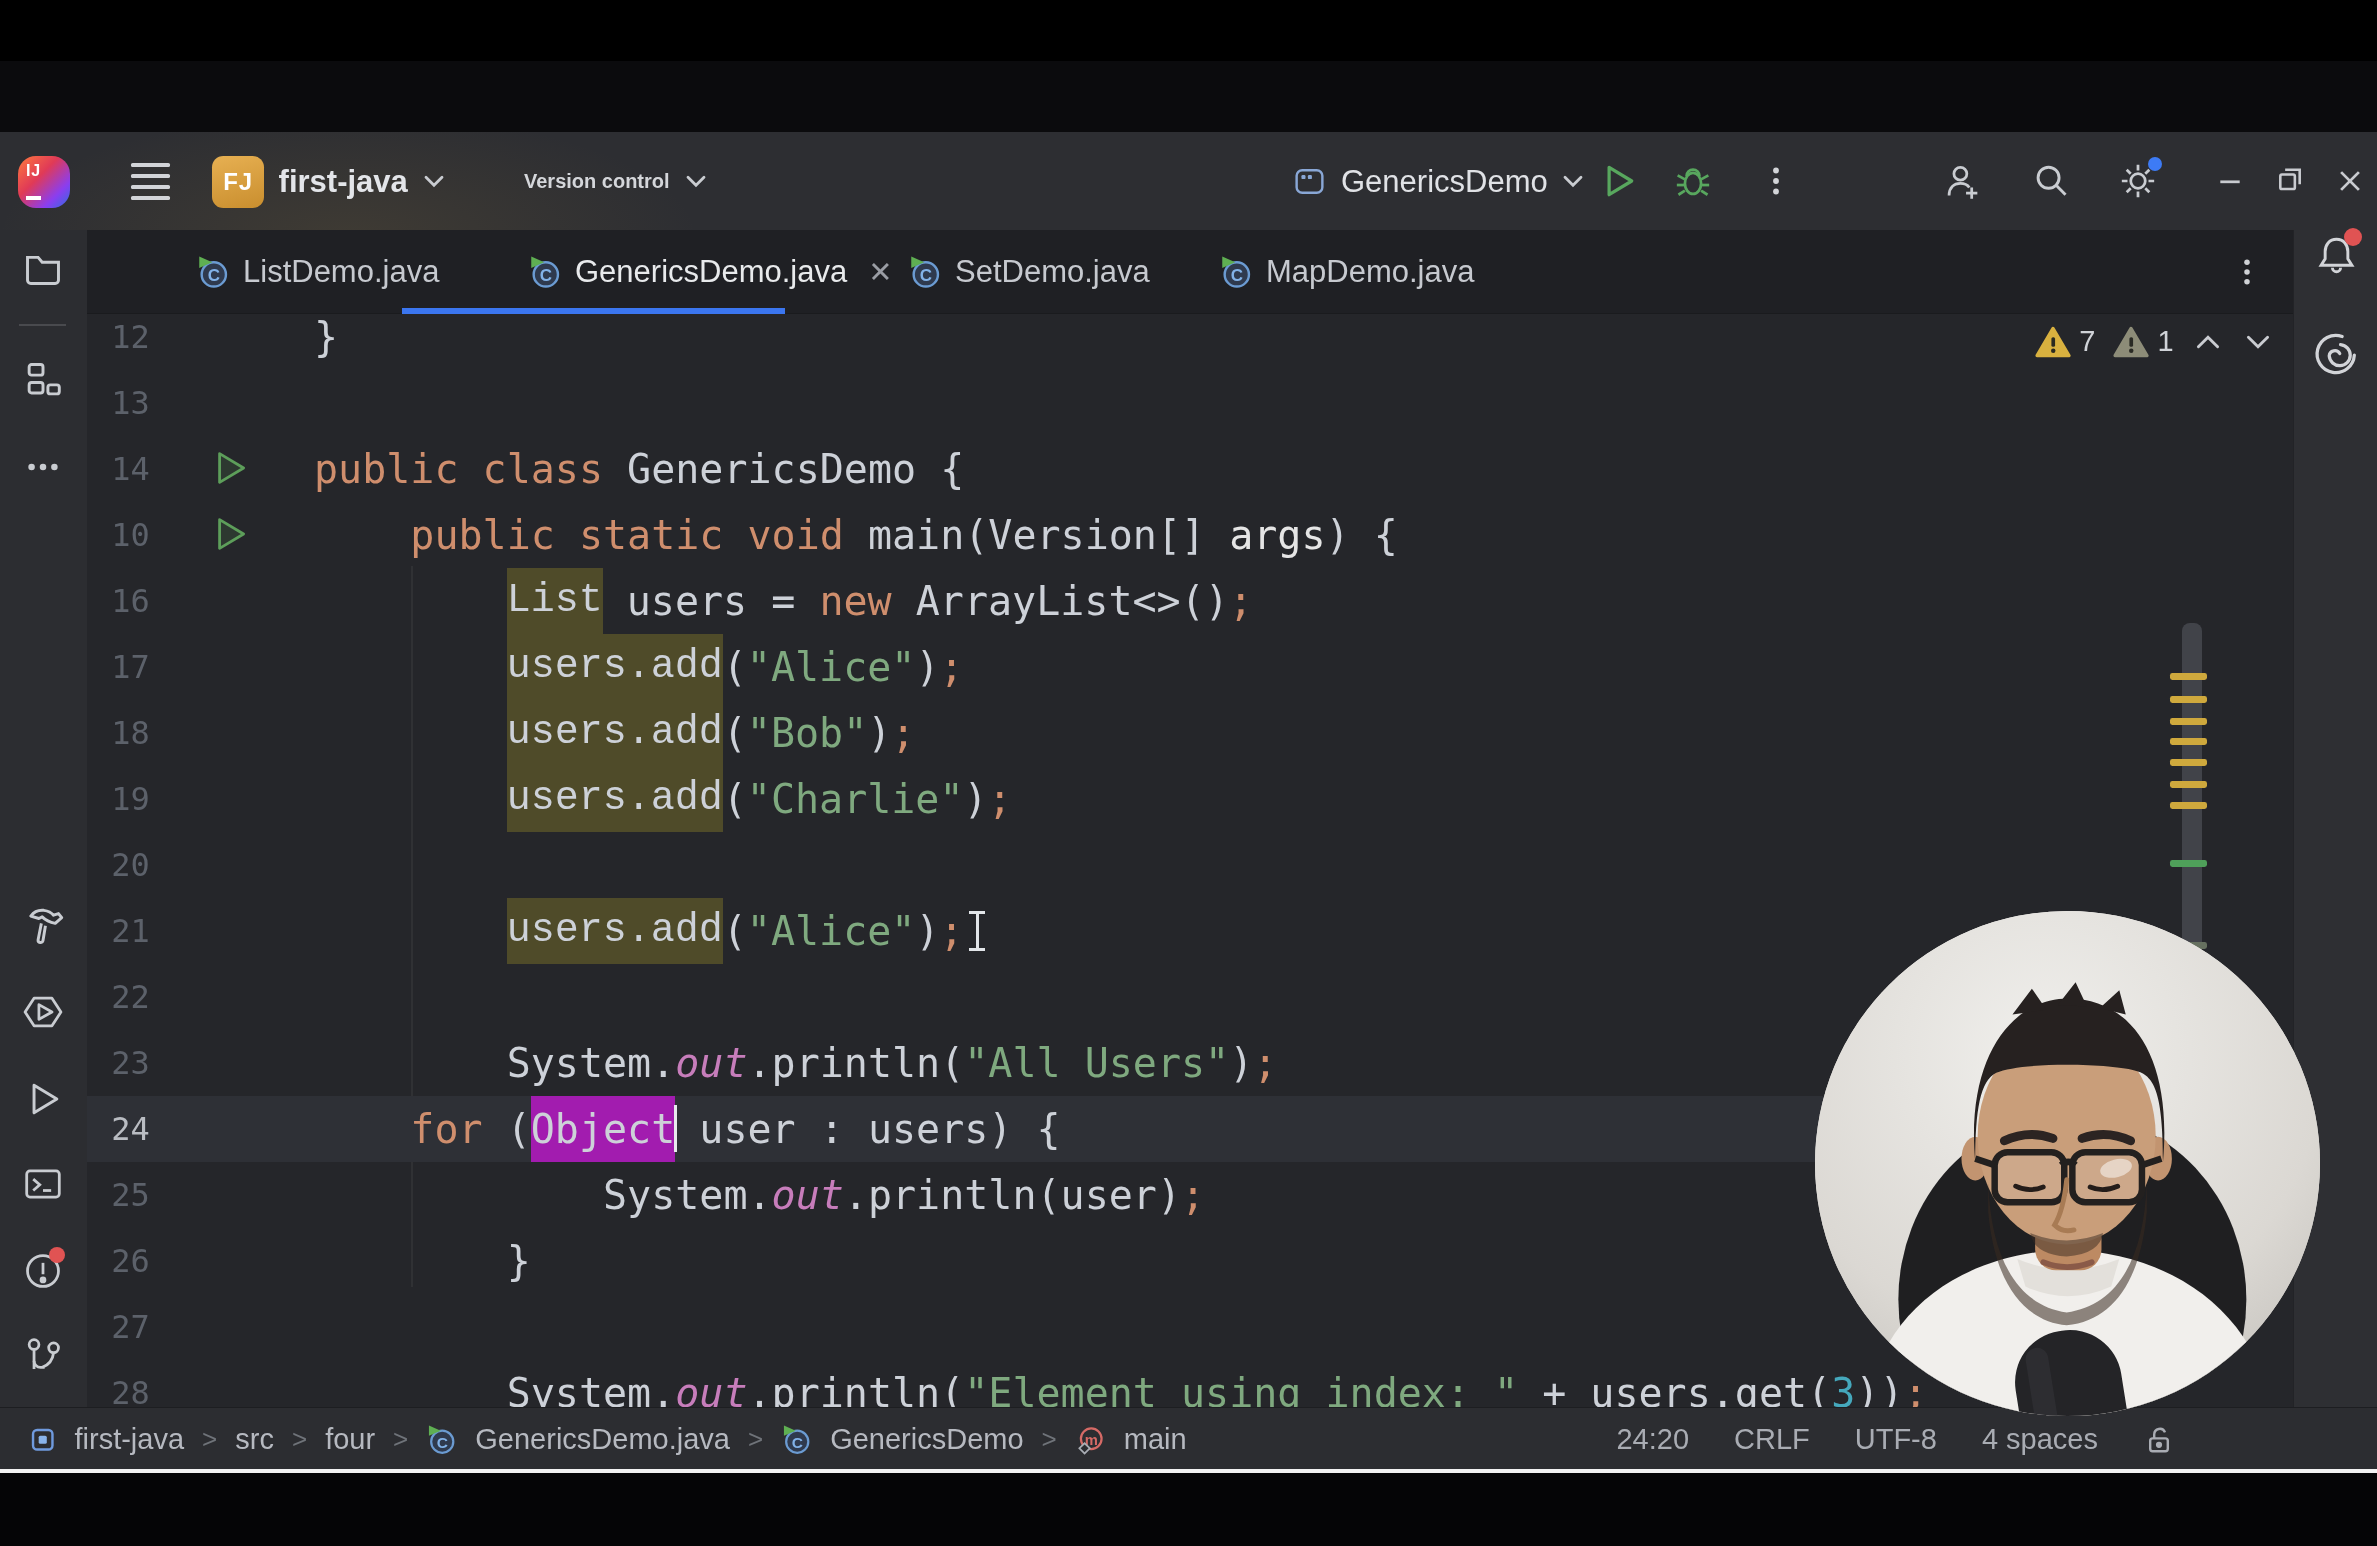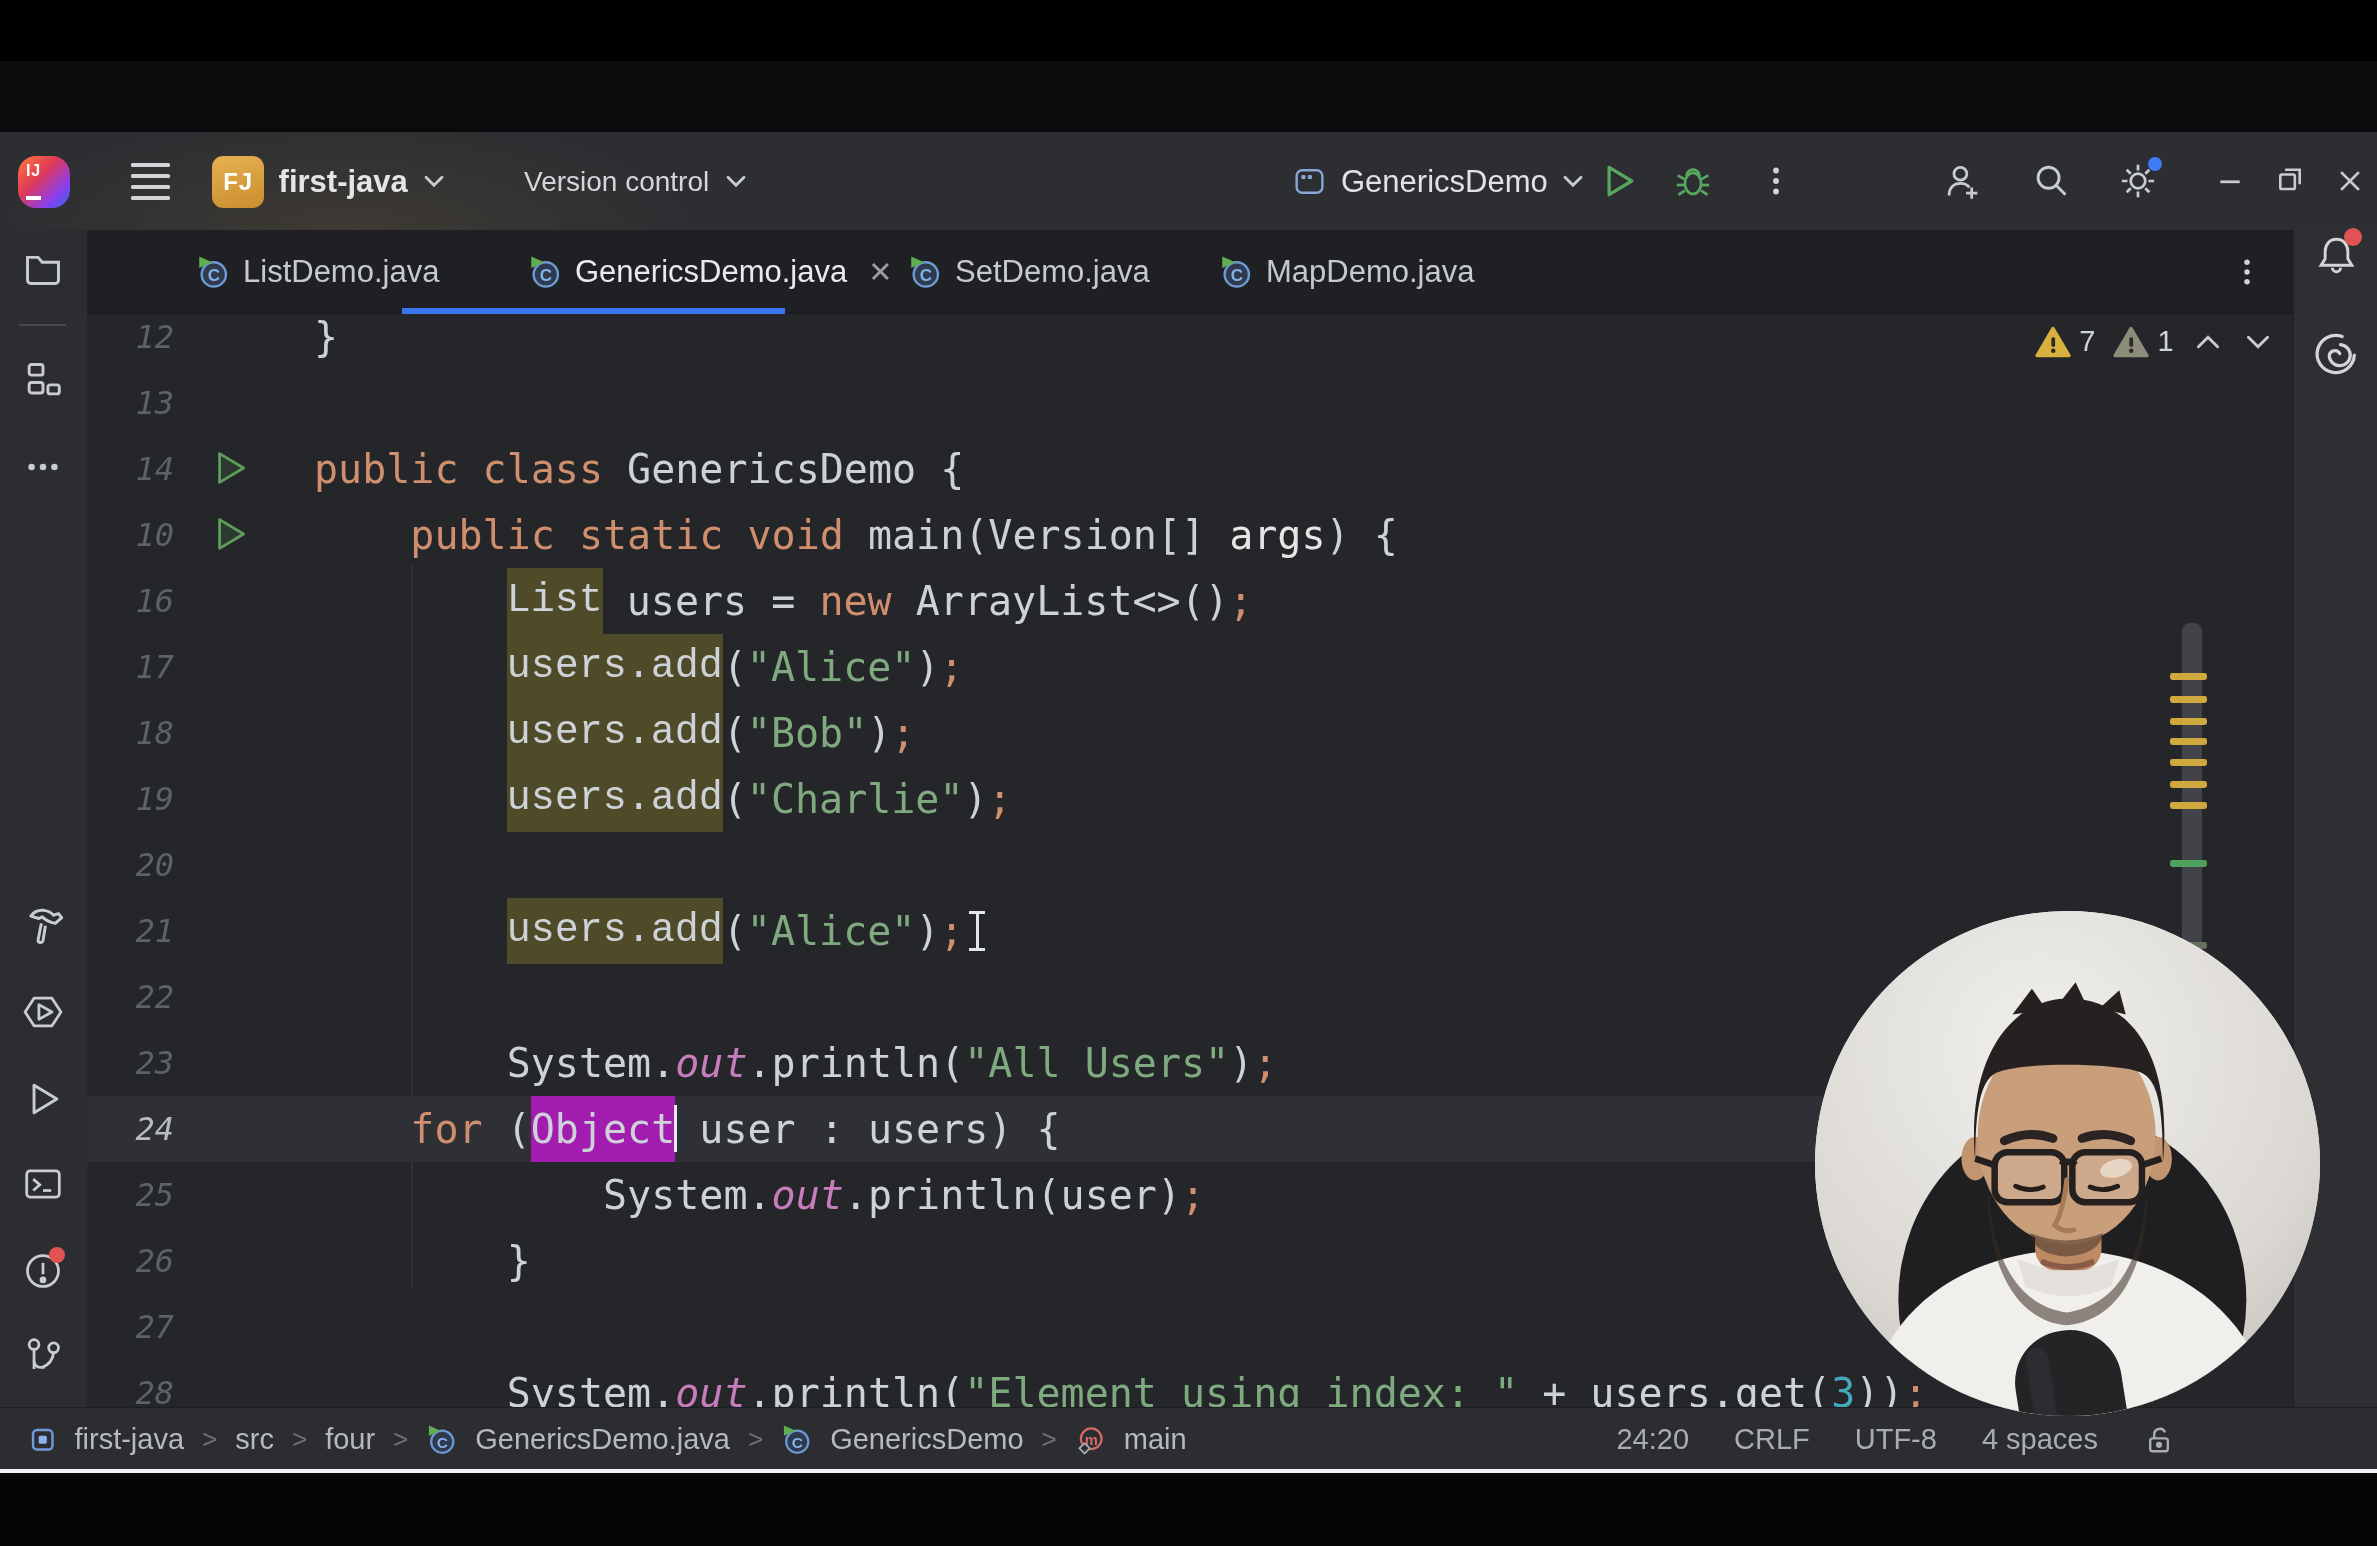--- a/index.html
+++ b/index.html
@@ -18,40 +18,40 @@
   .tb-abs{position:absolute;display:flex;align-items:center;}
   .ij-logo{width:52px;height:52px;border-radius:18px;position:relative;
     background:linear-gradient(135deg,#ff7a3d 0%,#e03a57 40%,#8a3ef0 75%,#2f6de0 100%);}
   .ij-logo span{position:absolute;left:8px;top:6.5px;color:#fff;font-size:16px;font-weight:bold;letter-spacing:0.8px;}
   .ij-logo i{position:absolute;left:8px;bottom:7.3px;width:14.6px;height:4px;background:#fff;}
   .hamburger{flex-direction:column;justify-content:center;gap:7.3px;width:45px;height:45px;}
   .hamburger b{display:block;width:39px;height:4px;border-radius:1.6px;background:#d2d4d8;}
   .fj{width:52px;height:52px;border-radius:11.3px;background:linear-gradient(165deg,#e7b052,#c98e2e);
       color:#fff;font-weight:bold;font-size:24px;display:flex;align-items:center;justify-content:center;letter-spacing:0.8px;}
   .tb-label{color:#e3e5e9;font-size:31px;font-weight:600;}
-  .tb-label2{color:#d4d6da;font-size:28px;font-weight:400;}
+  .tb-label2{color:#d4d6da;font-size:20px;font-weight:700;}
   .runcfg-label{color:#e0e2e6;font-size:31px;}
   .gear-dot{position:absolute;right:-3.2px;top:-3.2px;width:14.6px;height:14.6px;border-radius:50%;background:#3d7bf5;}
   
   #sidebar{position:absolute;left:0;top:230px;width:87px;height:1177px;background:#2c2d31;border-right:1.6px solid #202126;}
   .sb-icon{position:absolute;left:21px;width:44px;height:44px;display:flex;align-items:center;justify-content:center;}
   .sb-div{position:absolute;left:19.4px;width:47px;height:1.6px;background:rgba(255,255,255,.14);}
   
   #tabbar{position:absolute;left:87px;top:230px;width:2206px;height:83px;background:#1f2024;border-bottom:1.6px solid #1a1b1e;}
   .tab{position:absolute;top:0;height:83px;display:flex;align-items:center;gap:13px;color:#c6c9cf;font-size:31px;}
   .tab.active{color:#e8eaec;}
   #tab-underline{position:absolute;left:315px;top:78px;width:383px;height:5.7px;background:#3b76f0;}
   .tab-close{color:#9a9da4;font-size:29px;margin-left:8px;}
   
   #editor{position:absolute;left:87px;top:314px;width:2206px;height:1093px;background:#25262a;overflow:hidden;}
   #code-rows{margin-top:-9.7px;position:relative;}
   .row{display:flex;height:66px;}
   .row.cur{background:#2e3036;}
-  .ln{width:87px;text-align:right;color:#5c616a;font-family:"DejaVu Sans Mono",monospace;
-      font-size:32px;line-height:66px;flex:none;font-style:italic;}
+  .ln{width:87px;text-align:center;color:#5c616a;font-family:"DejaVu Sans Mono",monospace;
+      font-size:32px;line-height:66px;flex:none;}
   .row.cur .ln{color:#b9bcc2;}
   .gut{width:140px;position:relative;flex:none;}
   .gut svg{position:absolute;left:36px;top:11.3px;}
   .codeline{flex:1;white-space:pre;font-family:"DejaVu Sans Mono",monospace;font-size:40px;line-height:66px;}
   .tok{display:inline-block;height:66px;line-height:66px;vertical-align:top;color:#cdd1d8;}
   .tok.k{color:#cf8e6d;}
   .tok.s{color:#7fa97f;}
   .tok.n{color:#45a8bc;}
   .tok.f{color:#c77dbb;font-style:italic;}
   .tok.p{color:#e5e5e5;}

